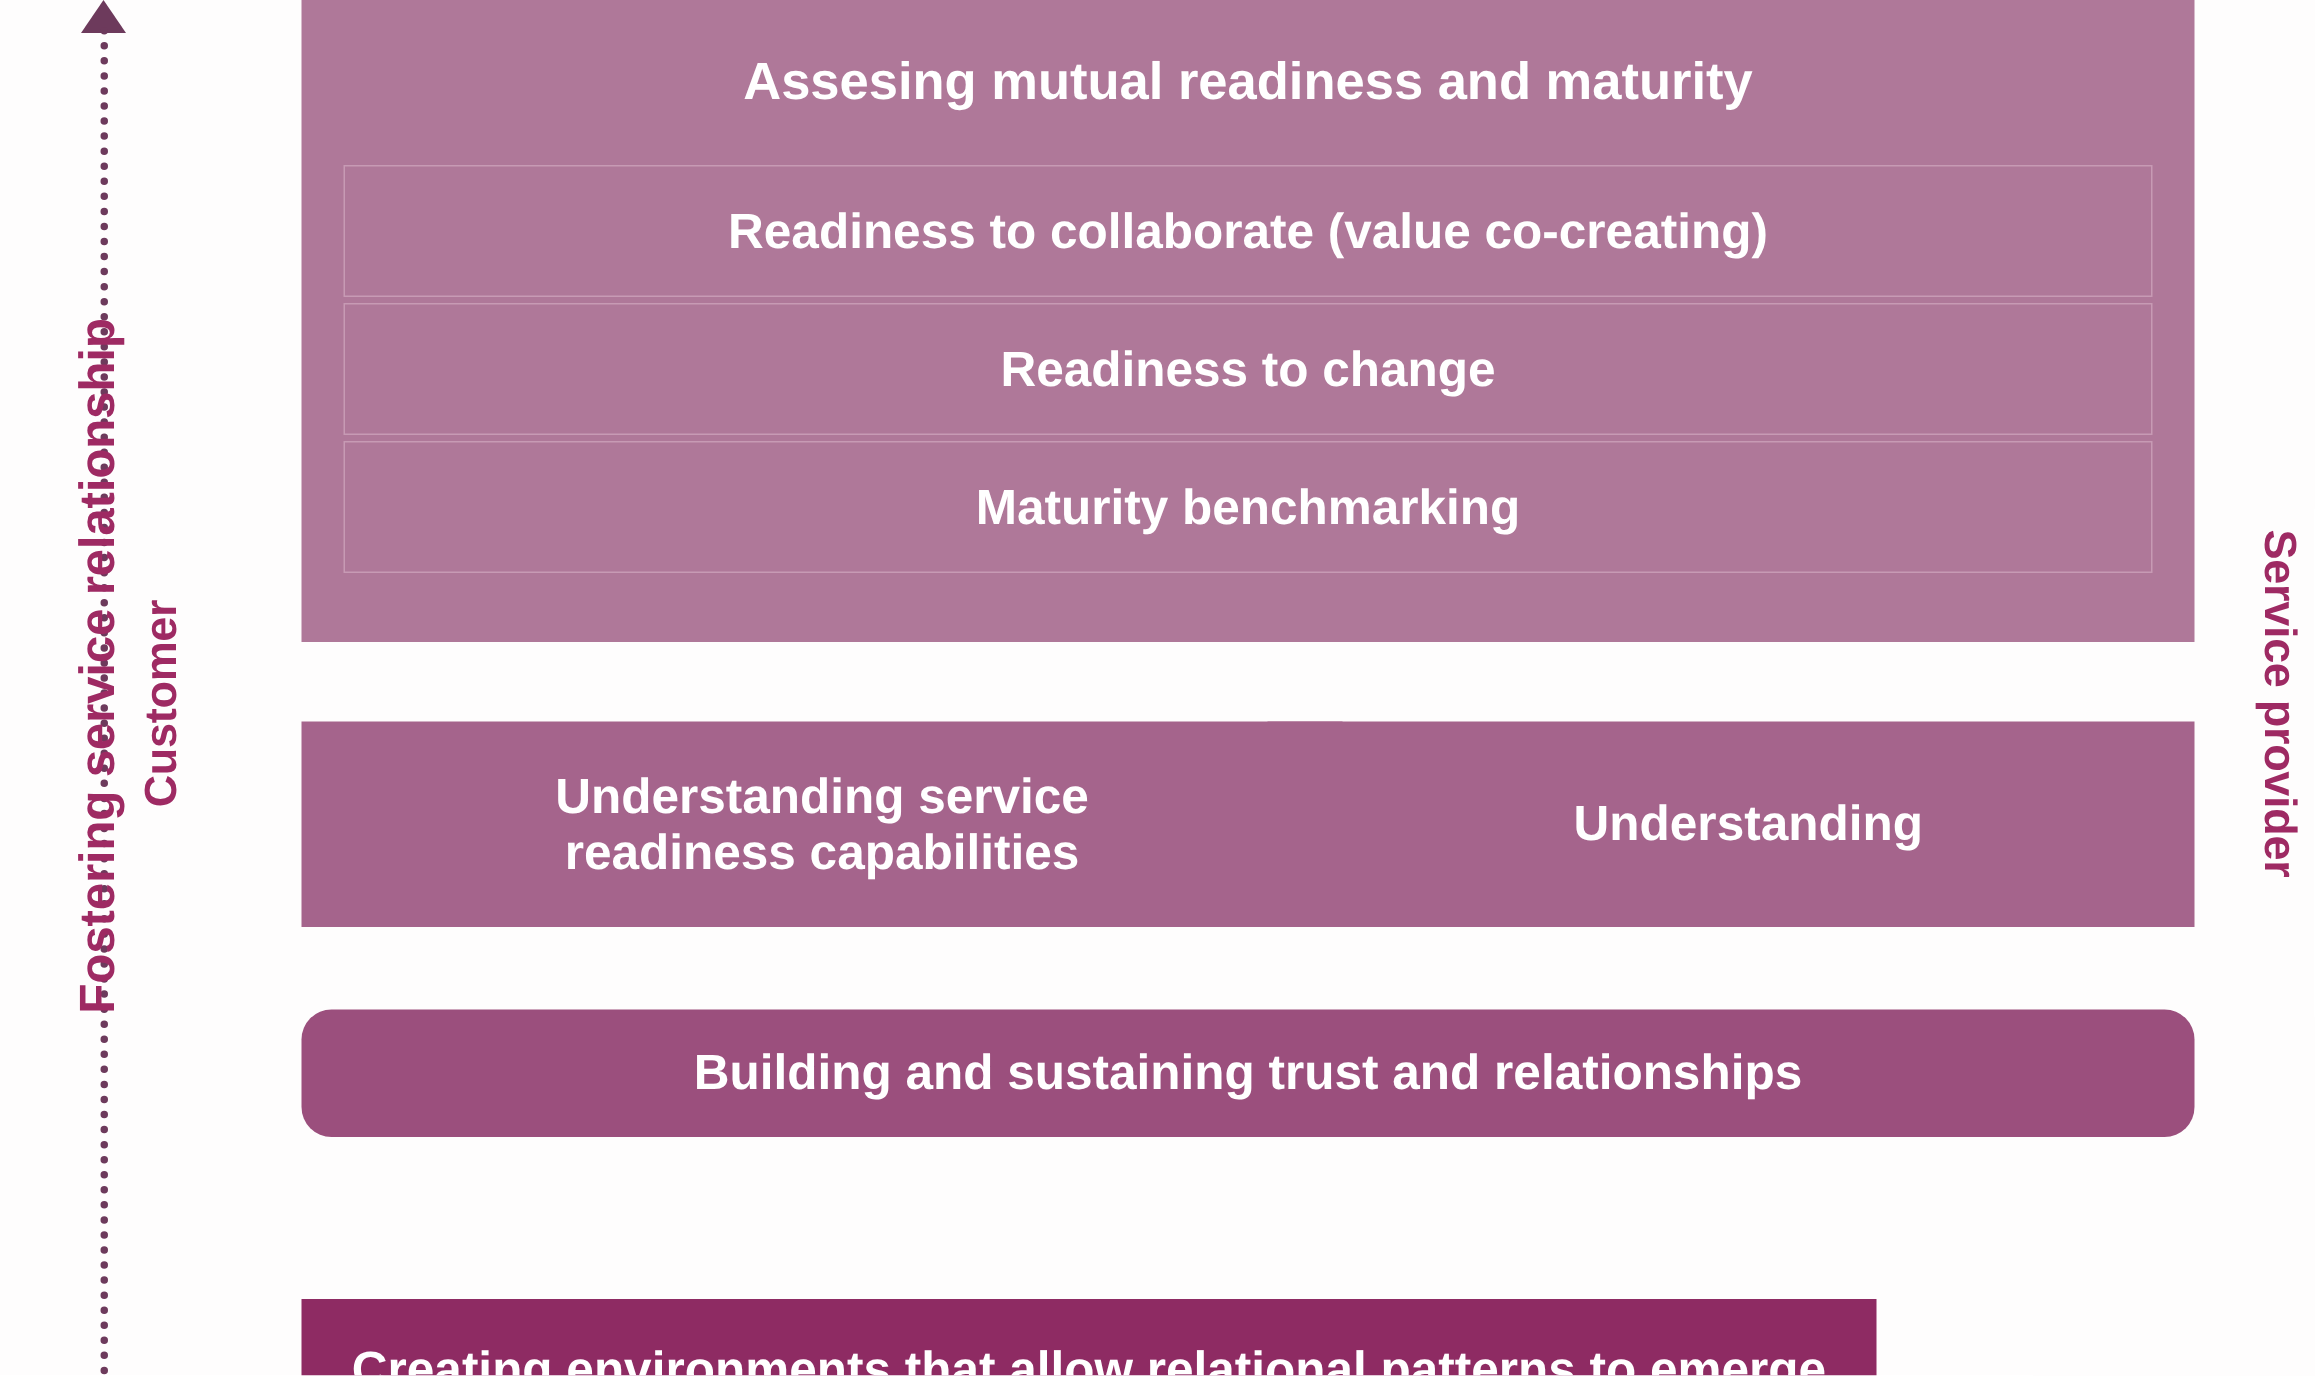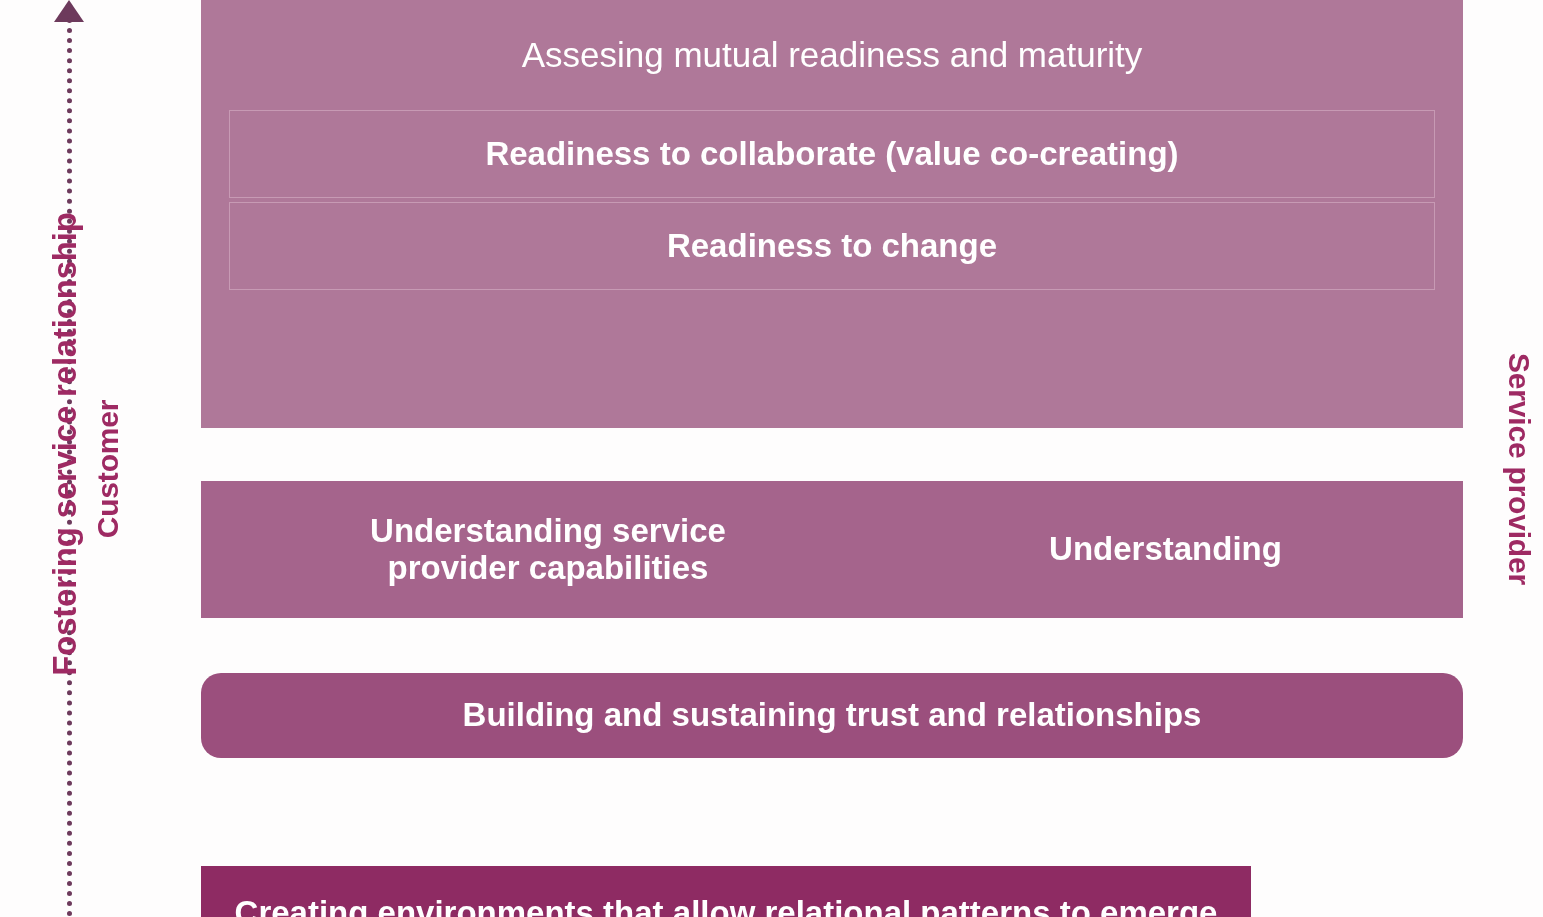--- a/index.html
+++ b/index.html
@@ -108,21 +108,21 @@
     display: block;
     padding-top: 0;
   }
   .assess-title {
     height: 110px;
     display: flex;
     align-items: center;
     justify-content: center;
     font-size: 35px;
     color: #ffffff;
-    font-weight: normal;
+    font-weight: bold;
   }
   .assess-sub-wrap {
     padding: 0 28px;
   }
   .assess-sub {
     box-sizing: border-box;
     border: 1px solid #c79ab4;
     height: 88px;
     display: flex;
     align-items: center;
@@ -173,27 +173,28 @@
   <div class="axis-caption">Fostering service relationship</div>
 
   <div class="side-label customer">Customer</div>
   <div class="side-label provider">Service provider</div>
 
   <div class="band band-assess">
     <div class="assess-title">Assesing mutual readiness and maturity</div>
     <div class="assess-sub-wrap">
       <div class="assess-sub">Readiness to collaborate (value co-creating)</div>
       <div class="assess-sub">Readiness to change</div>
+      <div class="assess-sub">Maturity benchmarking</div>
     </div>
   </div>
 
   <div class="band band-understand left-col">
     <span>
       <span>Understanding service</span><br>
-      <span>provider capabilities</span>
+      <span>readiness capabilities</span>
     </span>
   </div>
   <div class="band band-understand right-col">
     <span>
       <span>Understanding</span><br>
     </span>
   </div>
 
   <div class="band band-trust">Building and sustaining trust and relationships</div>
 

